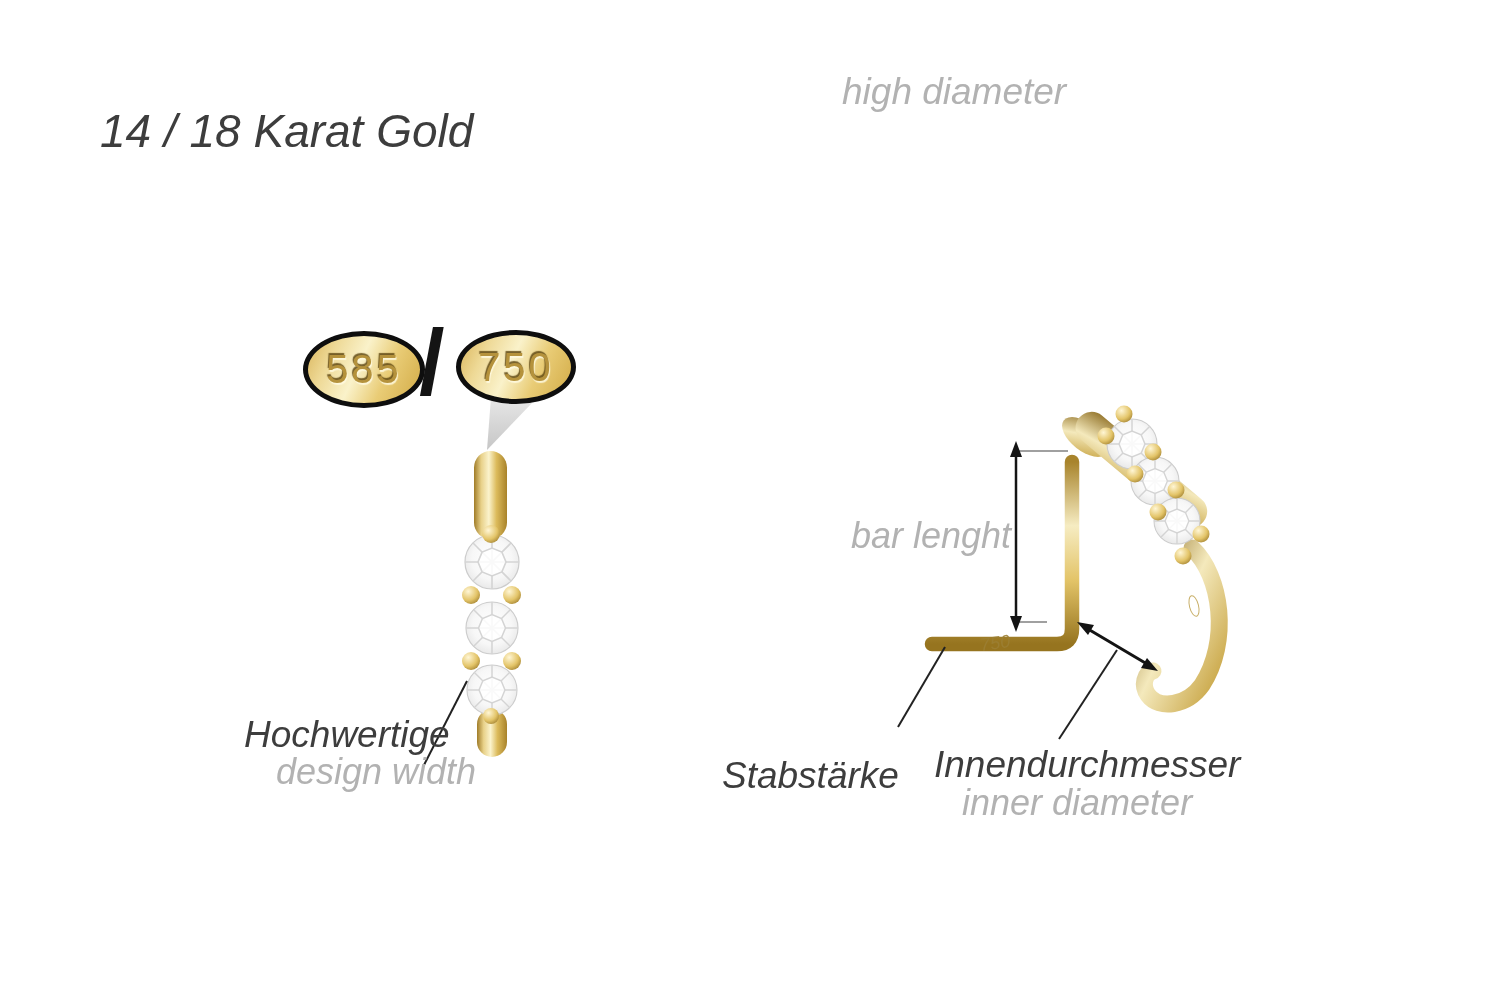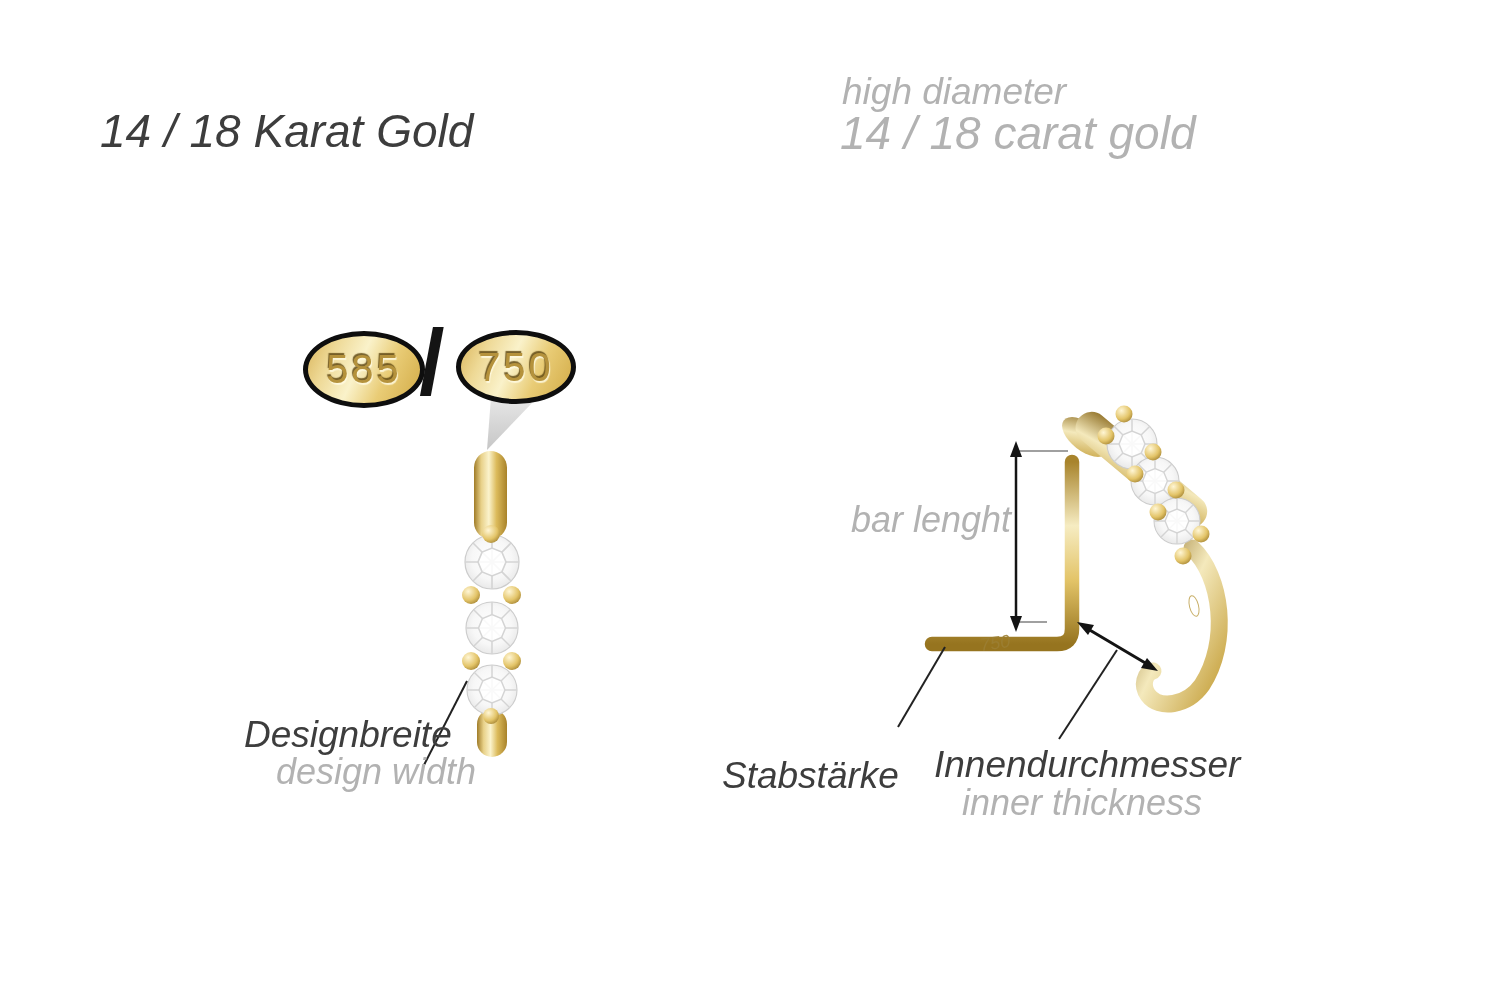--- a/index.html
+++ b/index.html
@@ -154,33 +154,32 @@
         <polygon points="1158,671 1141,668 1147,658" fill="#141414"></polygon>
       </g>
 
       <line x1="898" y1="727" x2="945" y2="647" stroke="#222222" stroke-width="2"></line>
       <line x1="1059" y1="739" x2="1117" y2="650" stroke="#222222" stroke-width="2"></line>
     </g>
   </svg>
 
   <div class="txt t-dark fs46" style="left:100px;top:108px;">14 / 18 Karat Gold</div>
   <div class="txt t-gray fs37" style="left:842px;top:73px;">high diameter</div>
-  <div class="txt t-gray fs46" style="left:840px;top:110px;">14 / 18 carat gold</div>
 
   <div class="stamp" style="left:303px;top:331px;width:122px;height:77px;">
     <span class="stamp-num">585</span>
   </div>
   <div class="slash" style="left:419px;top:316px;">/</div>
   <div class="stamp" style="left:456px;top:330px;width:120px;height:74px;">
     <span class="stamp-num">750</span>
   </div>
 
-  <div class="txt t-dark fs37" style="left:244px;top:716px;">Designbreite</div>
+  <div class="txt t-dark fs37" style="left:244px;top:716px;">Hochwertige</div>
   <div class="txt t-gray fs36" style="left:244px;top:754px;margin-left:32px;">design width</div>
 
-  <div class="txt t-gray fs36" style="left:851px;top:502px;">bar lenght</div>
+  <div class="txt t-gray fs36" style="left:851px;top:518px;">bar lenght</div>
 
   <div class="txt t-dark fs37" style="left:722px;top:757px;">Stabstärke</div>
 
   <div class="txt t-dark fs37" style="left:934px;top:746px;text-align:center;">Innendurchmesser</div>
-  <div class="txt t-gray fs36" style="left:962px;top:785px;">inner thickness</div>
+  <div class="txt t-gray fs36" style="left:962px;top:785px;">inner diameter</div>
 
 </div>
 
 </body></html>

